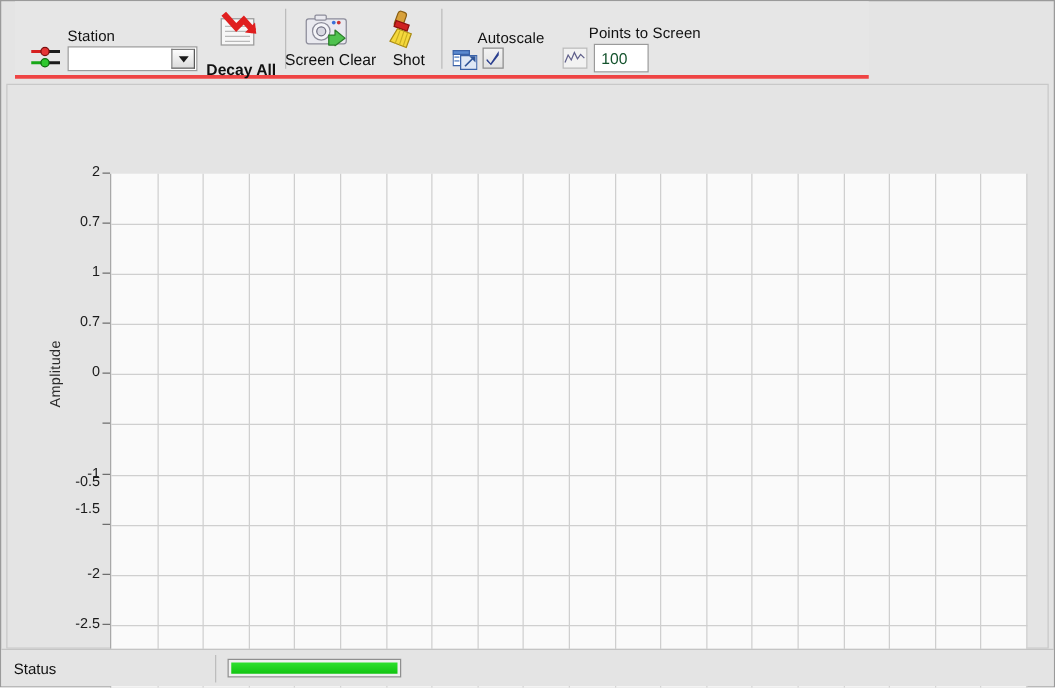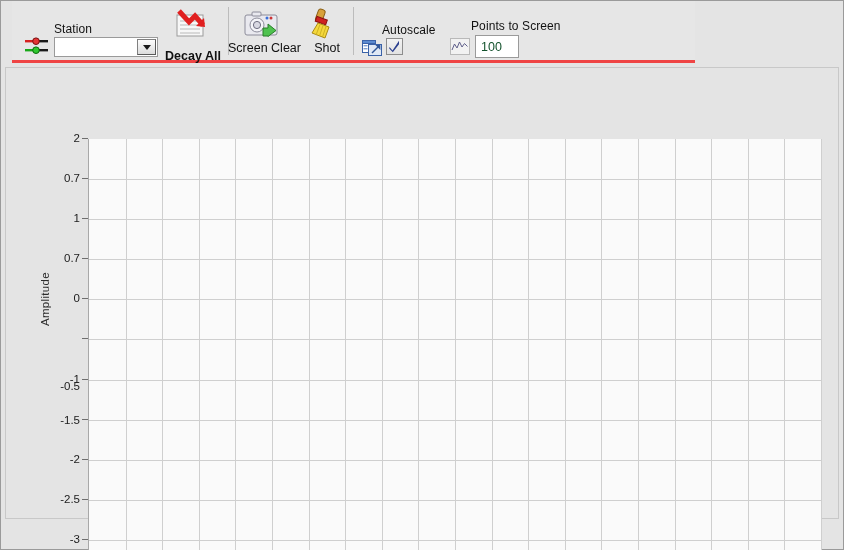--- a/index.html
+++ b/index.html
@@ -401,21 +401,21 @@
   <div class="graph-outer">
     <div class="ylabel">Amplitude</div>
     <div class="ytick-col" id="ytick-col">
         <div class="ytick" style="top: -5px;">2</div>
         <div class="ytick" style="top: 35.0909px;">0.7</div>
         <div class="ytick" style="top: 75.1818px;">1</div>
         <div class="ytick" style="top: 115.273px;">0.7</div>
         <div class="ytick" style="top: 155.364px;">0</div>
         <div class="ytick" style="top: 195.455px; margin-top: 48px;">-0.5</div>
         <div class="ytick" style="top: 235.545px;">-1</div>
-        <div class="ytick" style="top: 277px;">-1.5</div>
+        <div class="ytick" style="top: 264px;">-1.5</div>
         <div class="ytick" style="top: 315.727px;">-2</div>
         <div class="ytick" style="top: 355.818px;">-2.5</div>
         <div class="ytick" style="top: 395.909px;">-3</div>
       </div>
     <div class="plot" id="plot">
         <div class="gridline-h" style="top: 40px;"></div>
         <div class="gridline-h" style="top: 80px;"></div>
         <div class="gridline-h" style="top: 120px;"></div>
         <div class="gridline-h" style="top: 160px;"></div>
         <div class="gridline-h" style="top: 200px;"></div>
@@ -451,14 +451,21 @@
       <div class="ytick-mark" style="top: 190.273px;"></div>
       <div class="ytick-mark" style="top: 230.364px;"></div>
       <div class="ytick-mark" style="top: 270.455px;"></div>
       <div class="ytick-mark" style="top: 310.545px;"></div>
       <div class="ytick-mark" style="top: 350.636px;"></div>
       <div class="ytick-mark" style="top: 390.727px;"></div>
       <div class="ytick-mark" style="top: 430.818px;"></div>
       <div class="ytick-mark" style="top: 470.909px;"></div>
     </div>
 
+  <div class="statusbar">
+    <div class="status-label">Status</div>
+    <div class="status-divider"></div>
+    <div class="progress">
+      <div class="progress-fill" id="progress-fill" style="width: 100%;"></div>
+    </div>
+  </div>
 
 </div>
 
 </body></html>

